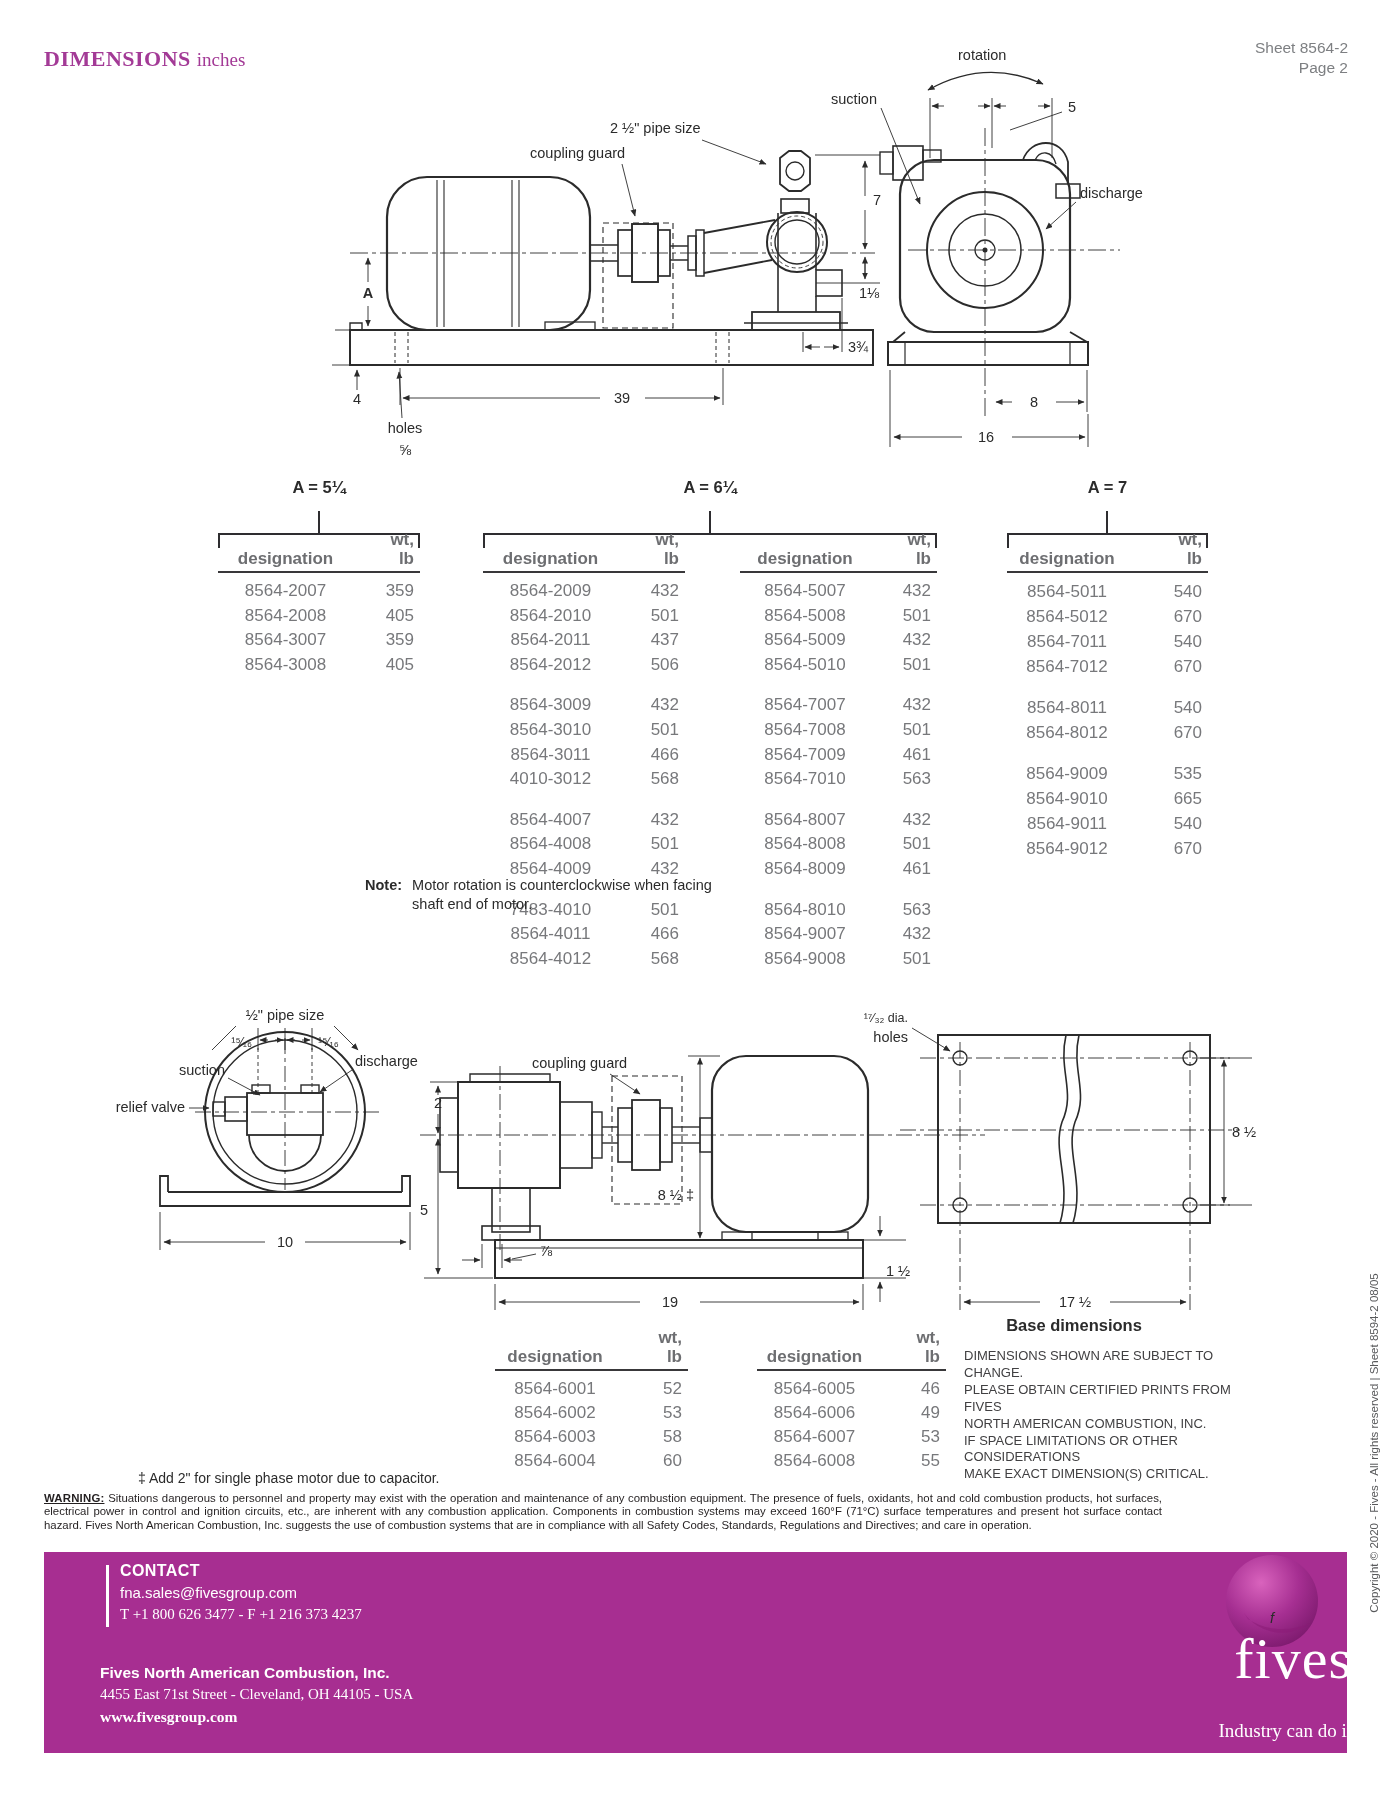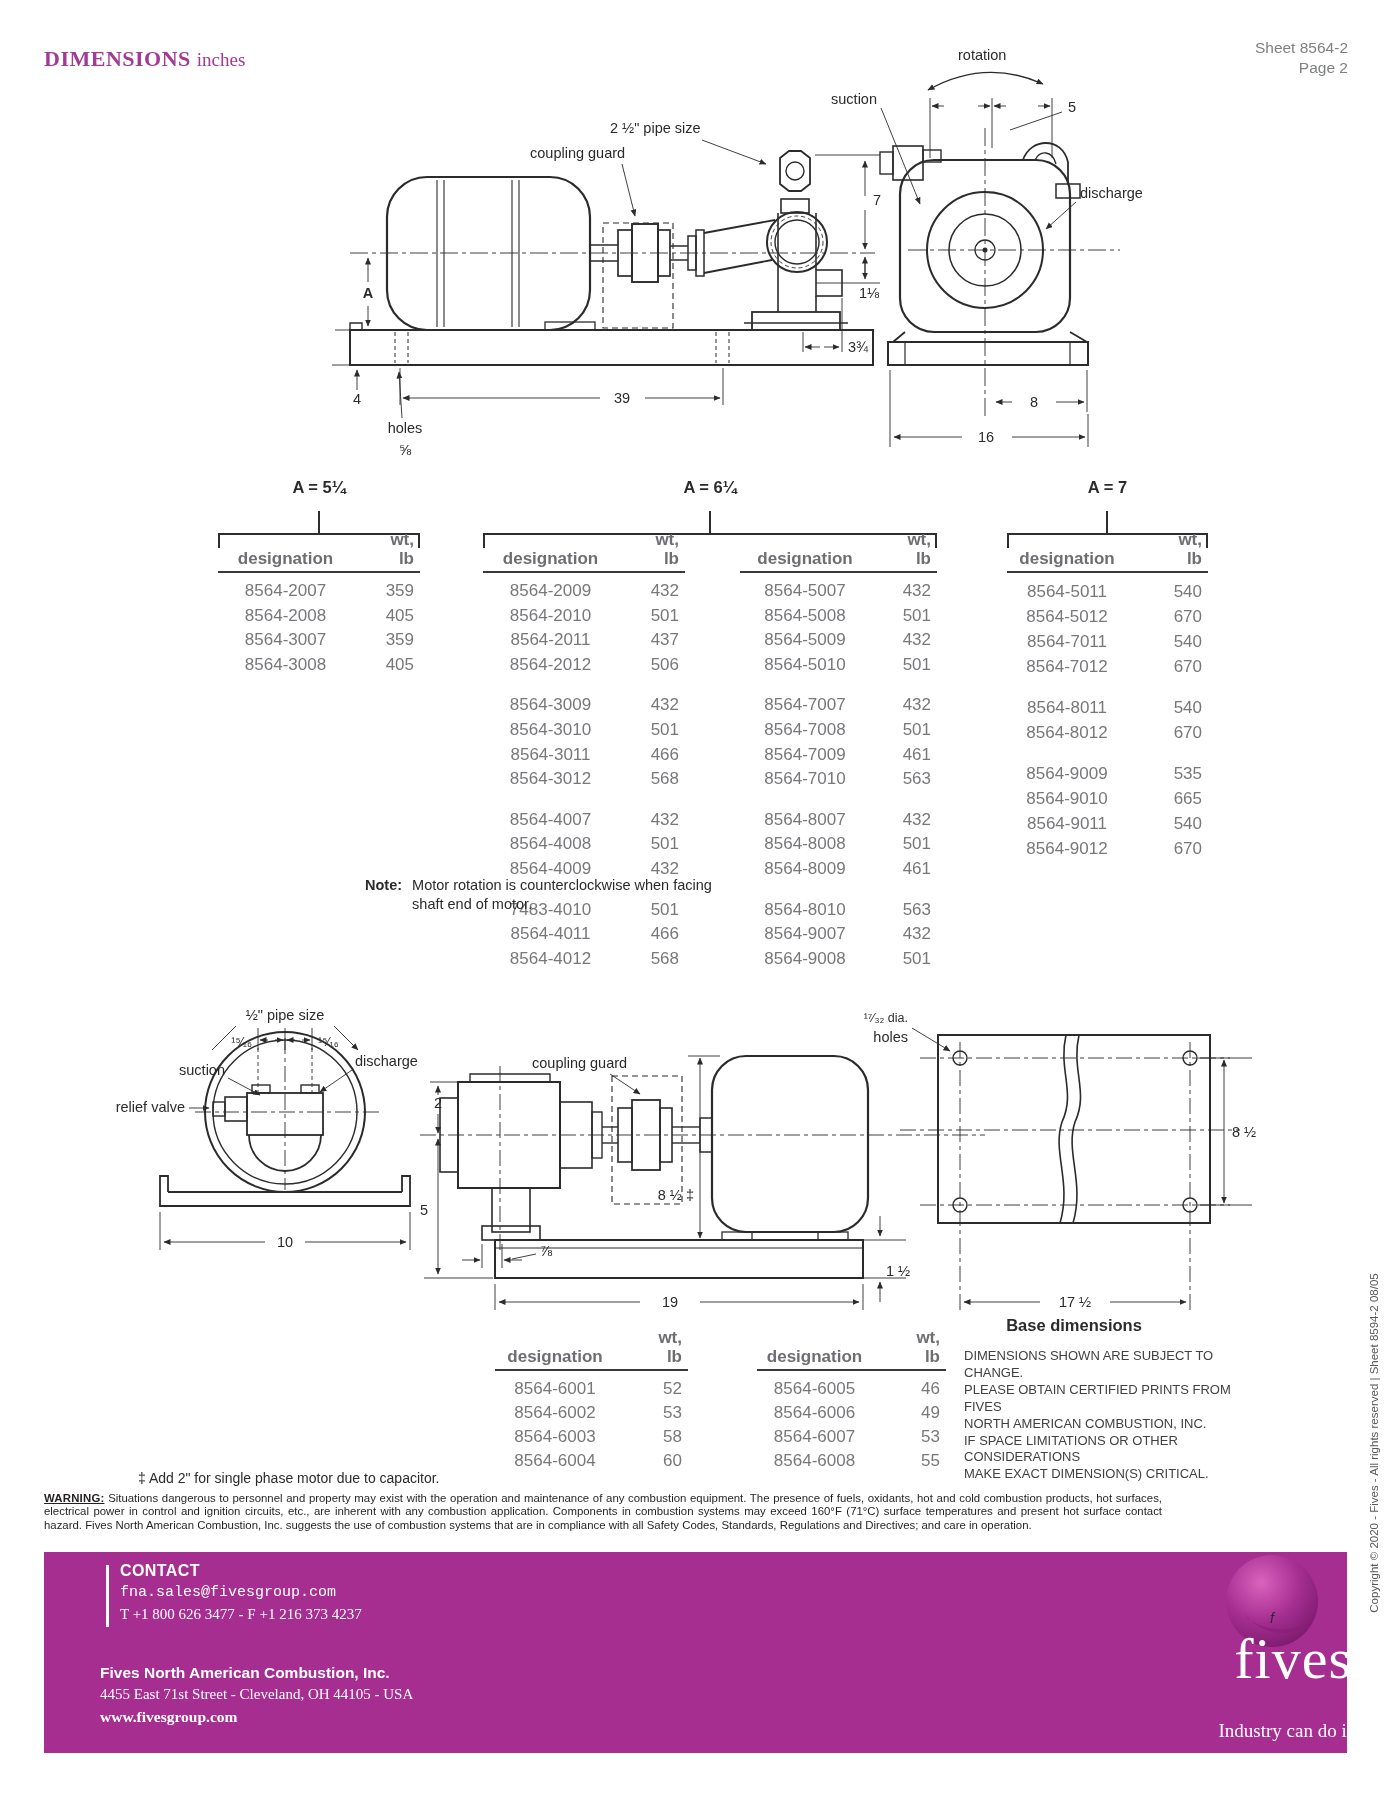--- a/index.html
+++ b/index.html
@@ -47,21 +47,21 @@
           color:#414042;white-space:pre-line;}
   .footnote{left:138px;top:1470px;font-size:14px;color:#2b2b2b;}
   .warning{left:44px;top:1492px;width:1118px;font-size:11.4px;line-height:13.4px;
            color:#231f20;text-align:justify;}
   .warning b{letter-spacing:.2px;text-decoration:underline;}
 
   
   .band{left:44px;top:1552px;width:1303px;height:201px;background:#a72e91;color:#fff;}
   .vbar{position:absolute;left:62px;top:13px;width:3px;height:62px;background:#fff;}
   .contact-h{position:absolute;left:76px;top:10px;font-size:16px;font-weight:bold;letter-spacing:.4px;}
-  .contact-l1{position:absolute;left:76px;top:32px;font-family:Liberation Mono, monospace;font-size:15px;text-align:right;}
+  .contact-l1{position:absolute;left:76px;top:32px;font-family:Liberation Sans, sans-serif;font-size:15px;text-align:right;}
   .contact-l2{position:absolute;left:76px;top:54px;font-family:"Liberation Serif",serif;font-size:15px;}
   .company{position:absolute;left:56px;top:112px;font-family:Liberation Sans, sans-serif;font-size:15.5px;font-weight:bold;}
   .address{position:absolute;left:56px;top:134px;font-family:"Liberation Serif",serif;font-size:15px;}
   .website{position:absolute;left:56px;top:156px;font-family:"Liberation Serif",serif;font-size:15.5px;font-weight:bold;}
   .brand{position:absolute;left:1084px;top:78px;width:224px;text-align:right;
          font-family:"Liberation Serif",serif;font-size:58px;letter-spacing:1px;line-height:58px;}
   .tagline{position:absolute;left:1084px;top:168px;width:224px;text-align:right;
            font-family:"Liberation Serif",serif;font-size:19px;}
   .logo{position:absolute;left:1180px;top:1px;width:96px;height:96px;}
 
@@ -308,21 +308,21 @@
           </div>
           <div class="trow">
             <span class="d" style="width: 135px;">8564-3010</span>
             <span class="w">501</span>
           </div>
           <div class="trow">
             <span class="d" style="width: 135px;">8564-3011</span>
             <span class="w">466</span>
           </div>
           <div class="trow">
-            <span class="d" style="width: 135px;">8564-3012</span>
+            <span class="d" style="width: 135px;">4010-3012</span>
             <span class="w">568</span>
           </div>
         </div>
         <div class="tgroup">
           <div class="trow">
             <span class="d" style="width: 135px;">8564-4007</span>
             <span class="w">432</span>
           </div>
           <div class="trow">
             <span class="d" style="width: 135px;">8564-4008</span>

